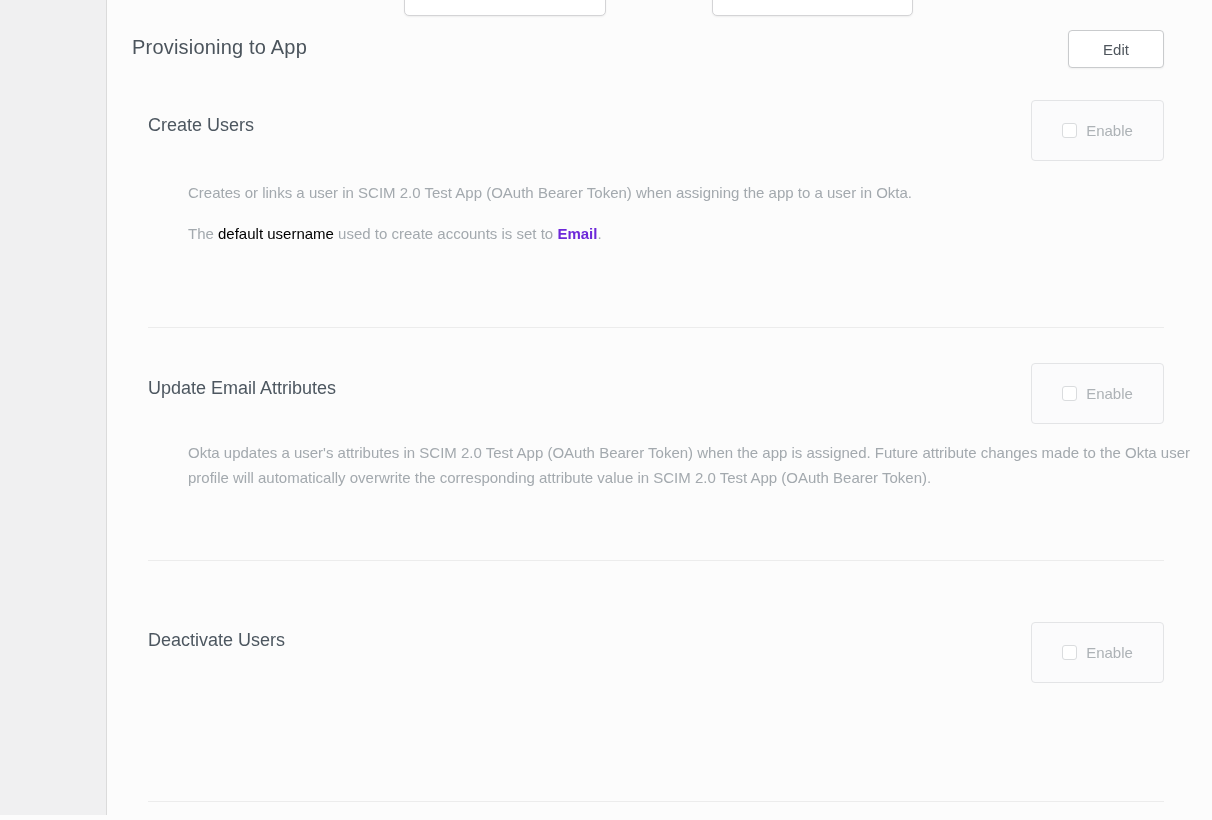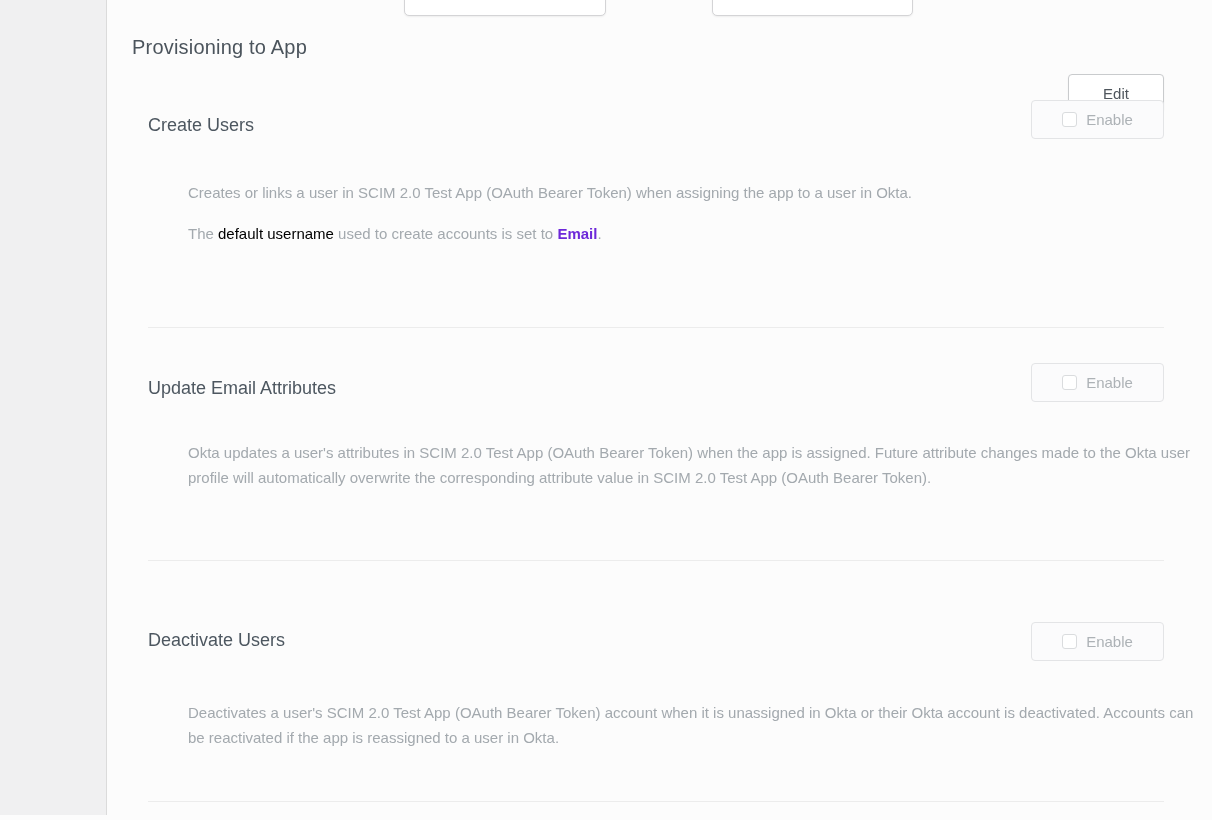--- a/index.html
+++ b/index.html
@@ -28,36 +28,35 @@
     position:absolute; left:24px; top:36px;
     font-size:20px; color:#4b545c; font-weight:400; letter-spacing:0.2px;
   }
 
   .edit-btn {
     position:absolute; left:960px; top:30px; width:96px; height:38px;
     background:#ffffff; border:1px solid #c9cbcd; border-radius:4px;
     font-family:"Liberation Sans", sans-serif;
     font-size:15px; color:#4f565d; cursor:pointer;
     box-shadow:0 1px 2px rgba(0,0,0,0.05);
-    margin-top:44px;
   }
 
   .section { position:absolute; left:40px; width:1016px; }
   .sec-create { top:100px; height:180px; }
   .sec-update { top:363px; height:160px; }
   .sec-deactivate { top:622px; height:140px; }
 
   .section-title {
     position:absolute; left:0; top:15px;
     font-size:18px; color:#4d5760; font-weight:400;
   }
   .sec-deactivate .section-title { top:8px; }
 
   .enable-btn {
-    position:absolute; right:0; top:0; width:133px; height:39px;
+    position:absolute; right:0; top:0; width:133px; height:61px;
     background:#fbfbfc; border:1px solid #e3e4e6; border-radius:4px;
     display:flex; align-items:center; justify-content:center; gap:9px;
     cursor:pointer;
   }
   .enable-checkbox {
     width:15px; height:15px; background:#ffffff;
     border:1px solid #dadcde; border-radius:3px;
     display:inline-block; flex:0 0 auto;
   }
   .enable-label { font-size:15px; color:#adb2b6; }
@@ -115,21 +114,20 @@
       </div>
       <div class="desc">Okta updates a user's attributes in SCIM 2.0 Test App (OAuth Bearer Token) when the app is assigned. Future attribute changes made to the Okta user profile will automatically overwrite the corresponding attribute value in SCIM 2.0 Test App (OAuth Bearer Token).</div>
     </div>
 
     <div class="section sec-deactivate">
       <div class="section-title">Deactivate Users</div>
       <div class="enable-btn">
         <span class="enable-checkbox"></span>
         <span class="enable-label">Enable</span>
       </div>
-      <div class="desc">Deactivates a user's SCIM 2.0 Test App (OAuth Bearer Token) account when it is unassigned in Okta or their Okta account is deactivated. Accounts can be reactivated if the app is reassigned to a user in Okta.</div>
     </div>
 
   </div>
 
   <div class="divider div-1"></div>
   <div class="divider div-2"></div>
   <div class="divider div-3"></div>
 
 </div>
 

